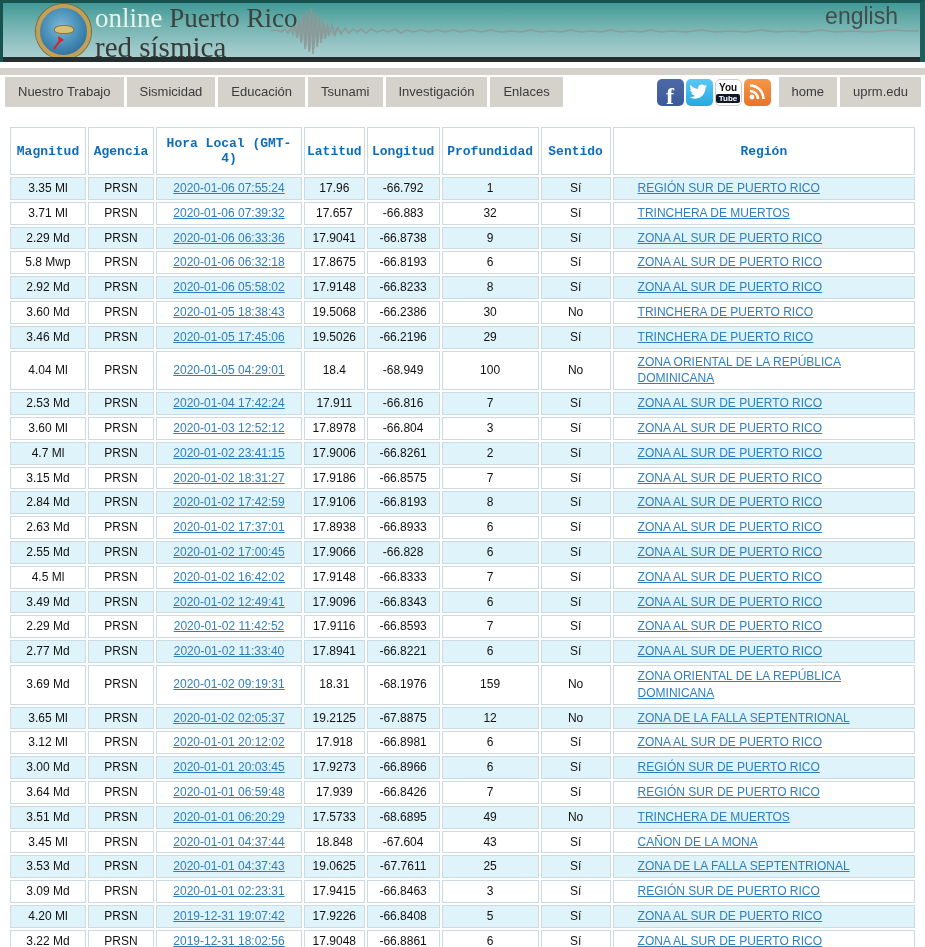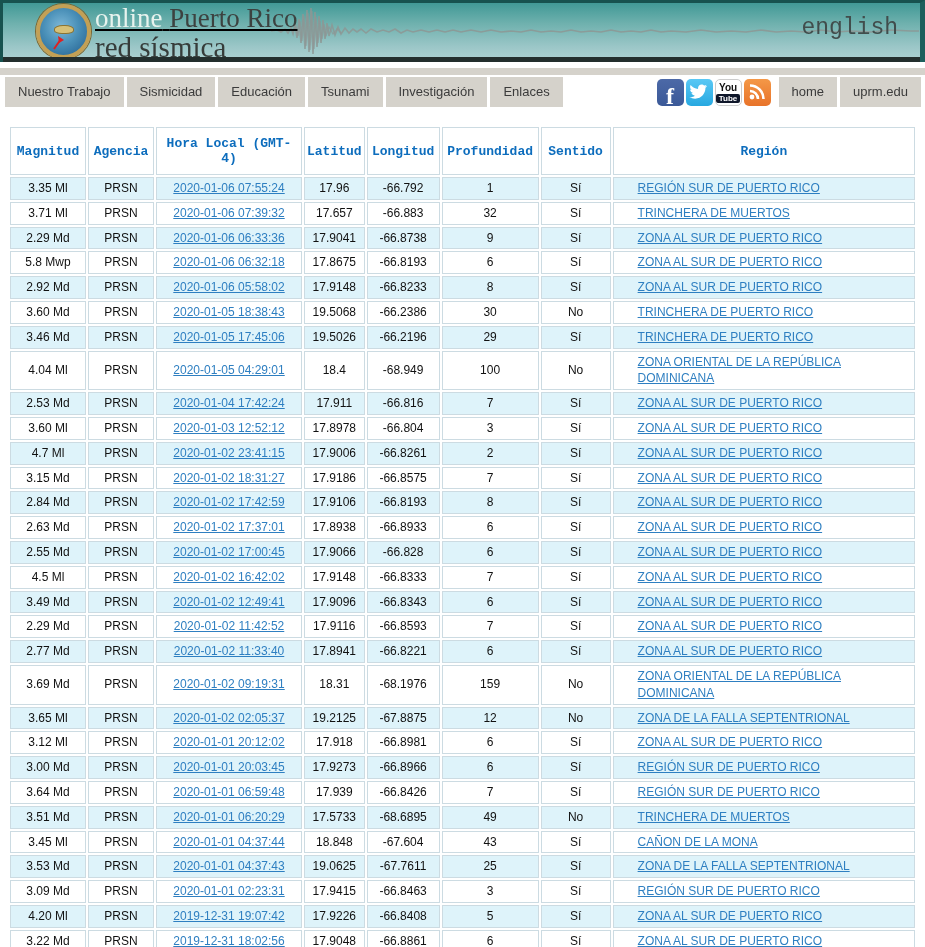--- a/index.html
+++ b/index.html
@@ -19,28 +19,28 @@
   .seal {
     position:absolute; left:33px; top:1px; width:55px; height:55px; border-radius:50%;
     background:radial-gradient(circle at 45% 40%, #7db8d8 0%, #4a90b8 45%, #2f6f9d 80%, #225a85 100%);
     border:4px solid #c3a055; box-shadow:0 0 0 1px #7a6530;
   }
   .seal-island {
     position:absolute; left:14px; top:17px; width:20px; height:9px; border-radius:45% 45% 40% 40%;
     background:#d6c178; border:1px solid #8a7434;
   }
   .seal-arrow { position:absolute; left:10px; top:26px; width:18px; height:18px; }
-  .brand { position:absolute; left:92px; top:2px; font-family:"Liberation Serif", serif; line-height:1.0;text-decoration:underline; }
+  .brand { position:absolute; left:92px; top:2px; font-family:"Liberation Serif", serif; line-height:1.0; }
   .brand-line1 { font-size:27px; }
   .brand-online { color:#e7f3ee; }
   .brand-pr { color:#3c4240; }
   .brand-line2 { font-size:29px; color:#363c3a; margin-top:1px; }
   .wave-svg { position:absolute; left:268px; top:2px; }
   .english-link {
-    position:absolute; right:22px; top:12px; font-family:Liberation Mono, monospace;
+    position:absolute; right:22px; top:0; font-family:Liberation Sans, sans-serif;
     font-size:23px; color:#414d4c; text-decoration:none; cursor:pointer;
   }
 
   
   .navbar { position:relative; margin-top:6px; height:42px; width:898px; }
   .nav-topstrip { height:9px; width:925px; background:#d5d2cb; border-bottom:2px solid #ffffff; }
   .nav-row { position:relative; height:31px; width:925px; background:#ffffff; }
   .nav-tabs { position:absolute; left:5px; top:0; display:flex; }
   .nav-tab {
     background:#d5d2cb; color:#3b3b3b; font-size:13px; padding:7px 13px 8px 13px;

